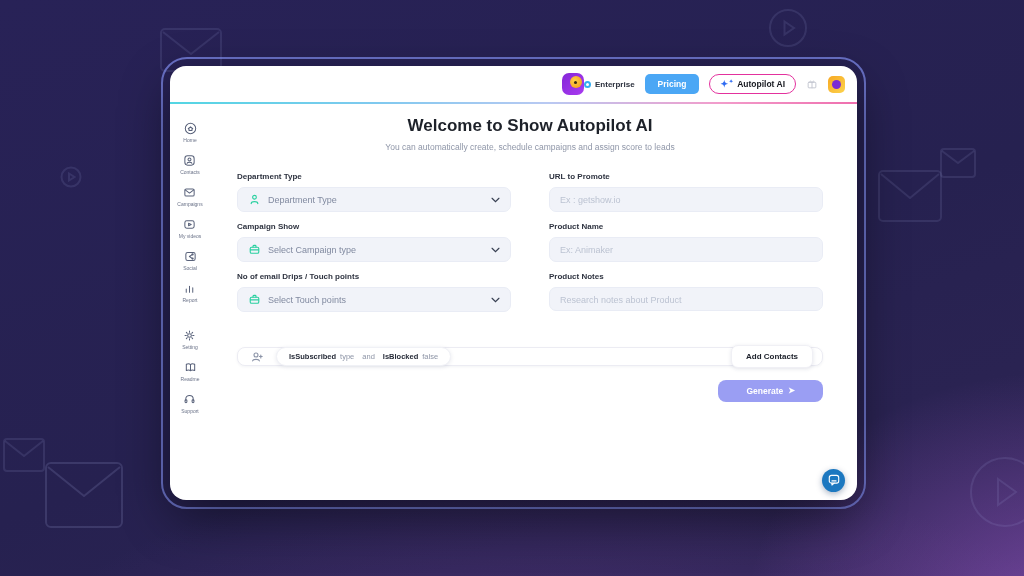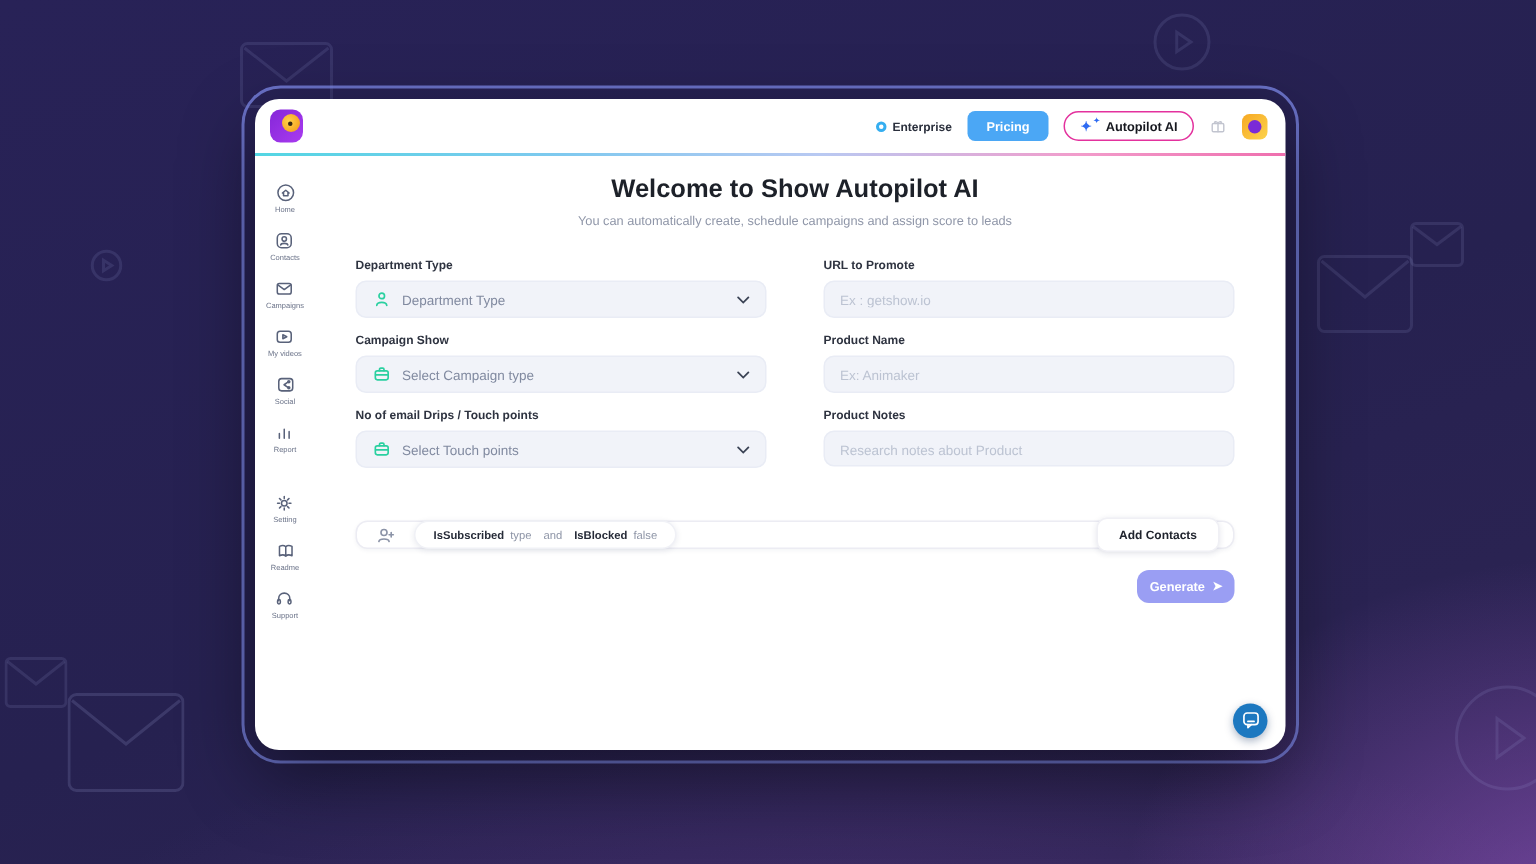--- a/index.html
+++ b/index.html
@@ -18,21 +18,21 @@
     position:absolute; left:161px; top:57px; width:705px; height:452px;
     border:2px solid rgba(128,140,238,0.75); border-radius:26px; z-index:1;
   }
   .window {
     position:absolute; left:170px; top:66px; width:687px; height:434px;
     background:#ffffff; border-radius:16px; z-index:2; overflow:hidden;
     box-shadow:0 18px 50px rgba(0,0,0,0.45);
   }
 
   
-  .win-header { height:36px; display:flex; align-items:center; justify-content:space-between; padding:0 12px 0 10px; }
+  .win-header { height:36px; display:flex; align-items:center; justify-content:flex-end; padding:0 12px 0 10px; }
   .logo { width:22px; height:22px; border-radius:7px; background:linear-gradient(135deg,#8527d8,#a93bf0); position:relative; cursor:pointer; }
   .logo .logo-ball { position:absolute; right:2px; top:3px; width:12px; height:12px; border-radius:50%; background:radial-gradient(circle at 38% 40%, #ffd24a 0%, #f7a823 70%); }
   .logo .logo-dot { position:absolute; right:7px; top:8px; width:3px; height:3px; border-radius:50%; background:#3a2a12; }
   .header-right { display:flex; align-items:center; gap:10px; }
   .enterprise { display:flex; align-items:center; gap:4px; font-size:8px; font-weight:700; color:#2a2f3c; cursor:pointer; }
   .ent-dot { width:7px; height:7px; border-radius:50%; border:2px solid #35aef0; display:inline-block; }
   .pricing { background:#4ba7f5; color:#fff; font-size:8.5px; font-weight:600; border:none; border-radius:5px; padding:5px 13px; cursor:pointer; font-family:inherit; }
   .autopilot { background:#fff; border:1.5px solid #e3319d; border-radius:13px; padding:4px 10px; font-size:8.5px; font-weight:700; color:#16181f; display:flex; align-items:center; gap:4px; cursor:pointer; font-family:inherit; }
   .sparkle { color:#2e6bf2; font-size:9px; line-height:1; }
   .sparkle-small { color:#2e6bf2; font-size:5px; line-height:1; margin-left:-3px; margin-top:-6px; }
@@ -69,21 +69,21 @@
   .contacts-card { margin-top:25px; height:19px; border:1px solid #ececf3; border-radius:8px; display:flex; align-items:center; padding:0 9px 0 12px; box-shadow:0 1px 3px rgba(20,30,80,0.05); background:#fff; }
   .pp-icon { display:flex; }
   .pp-icon svg { stroke:#8b93a7; fill:none; stroke-width:1.1; stroke-linecap:round; }
   .filter-pill { margin-left:12px; display:flex; align-items:center; padding:4px 12px; border-radius:14px; border:1px solid #f0f1f6; box-shadow:0 1px 4px rgba(30,40,90,0.10); font-size:7.5px; background:#fff; }
   .fkey { font-weight:700; color:#262b38; }
   .fval { color:#8d94a6; margin-left:4px; }
   .fconj { color:#8d94a6; margin:0 8px; }
   .add-contacts { margin-left:auto; font-size:8px; font-weight:700; padding:6px 14px; background:#fff; border:1px solid #f0f0f5; border-radius:7px; box-shadow:0 1px 4px rgba(30,40,90,0.12); color:#20242e; cursor:pointer; font-family:inherit; }
 
   .generate-row { display:flex; justify-content:flex-end; margin-top:14px; }
-  .generate { background:#9a9ef3; color:#fff; font-weight:700; font-size:8.5px; border:none; border-radius:8px; padding:6px 8px; display:flex; align-items:center; gap:5px; cursor:pointer; font-family:inherit; }
+  .generate { background:#9a9ef3; color:#fff; font-weight:700; font-size:8.5px; border:none; border-radius:8px; padding:6px 28px; display:flex; align-items:center; gap:5px; cursor:pointer; font-family:inherit; }
   .gen-arrow { font-size:8px; line-height:1; }
 
   .chat-btn { position:absolute; right:12px; bottom:8px; width:23px; height:23px; border-radius:50%; background:#1c78c0; border:none; display:flex; align-items:center; justify-content:center; cursor:pointer; box-shadow:0 2px 6px rgba(10,40,90,0.35); }
   .chat-btn svg { stroke:#fff; fill:none; stroke-width:1.3; stroke-linecap:round; stroke-linejoin:round; }
 </style>
 </head>
 <body>
 
 <svg class="deco" style="left:160px;top:28px" width="62" height="44" viewBox="0 0 62 44">
     <rect x="1" y="1" width="60" height="42" rx="4"></rect>

